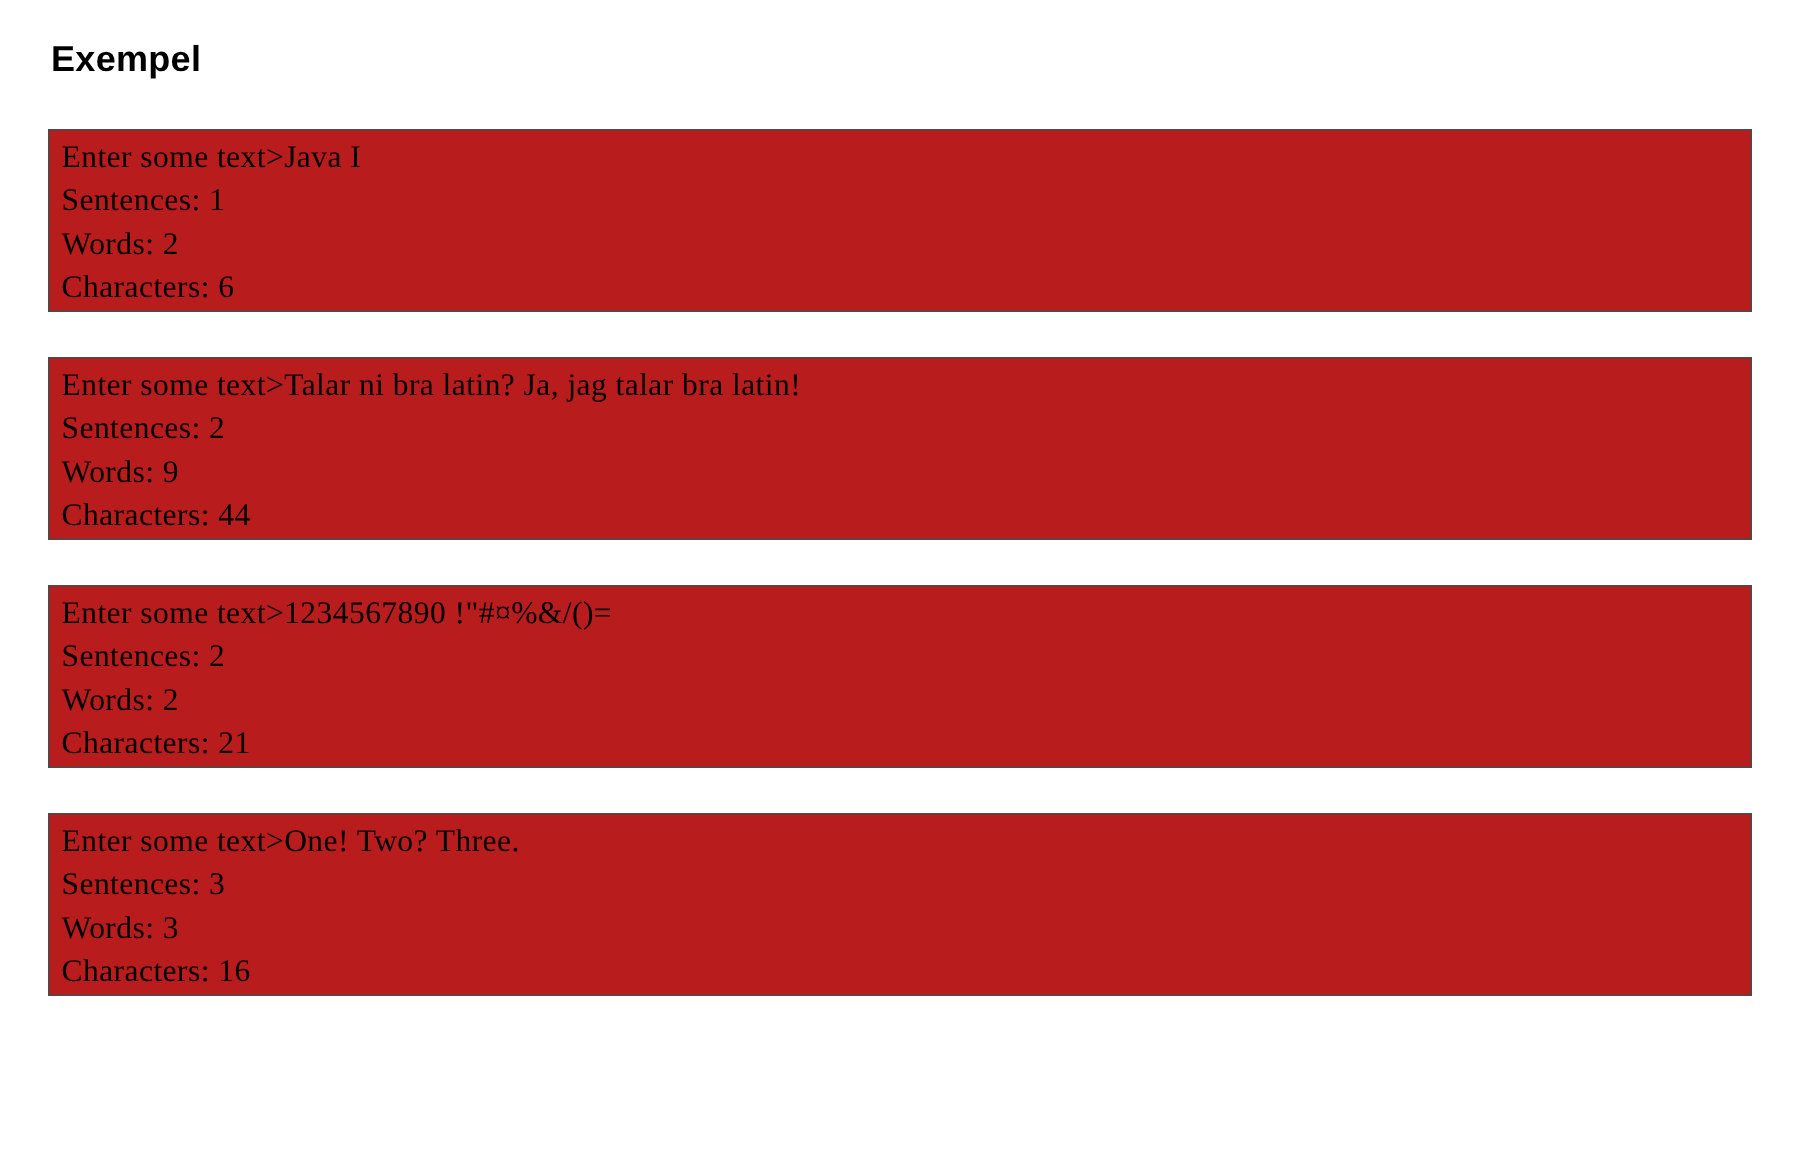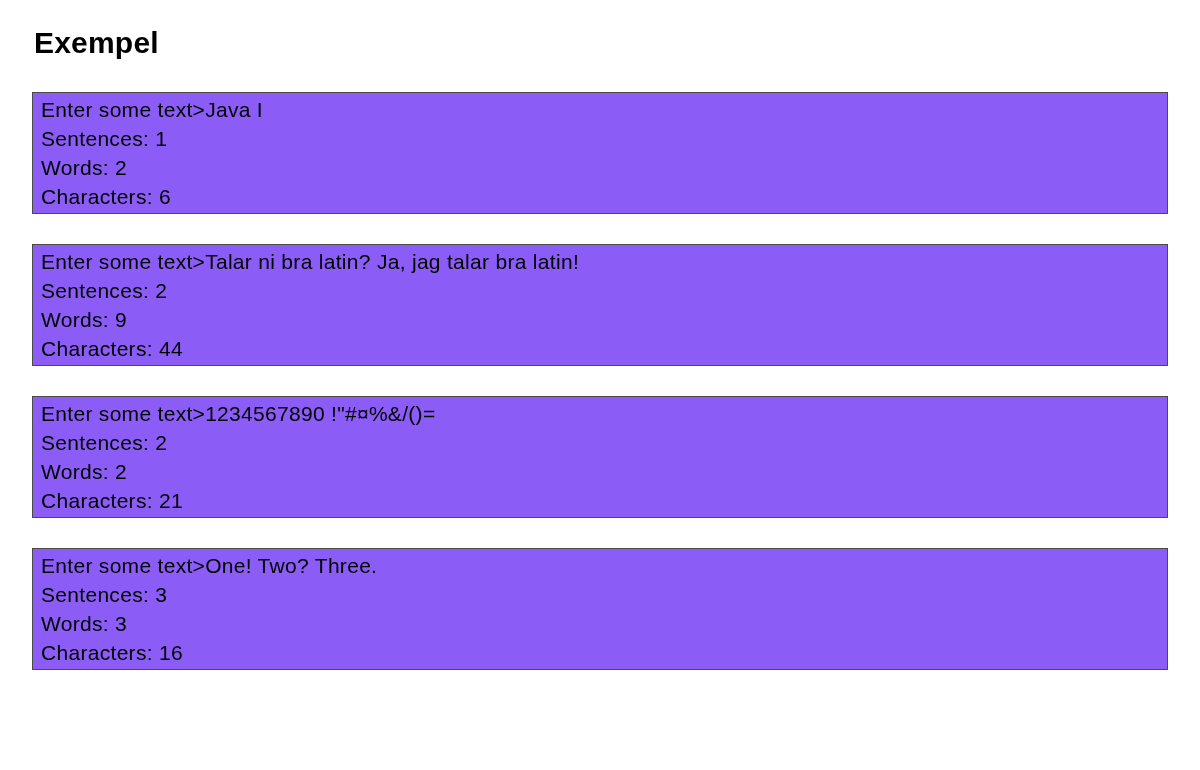--- a/index.html
+++ b/index.html
@@ -8,29 +8,29 @@
     background: #ffffff;
     width: 1200px;
     height: 770px;
   }
   body {
     font-family: Arial, Helvetica, sans-serif;
     box-sizing: border-box;
     padding: 26px 32px 30px 32px;
   }
   h2.heading {
-    font-size: 30px;
+    font-size: 24px;
     font-weight: bold;
     letter-spacing: 0.2px;
     margin: 0 0 32px 2px;
   }
   pre.example {
-    background: #8b5cf6;
+    background: #b91c1c;
     border: 1px solid #4a4a4a;
-    font-family: Liberation Sans, sans-serif;
+    font-family: Liberation Serif, serif;
     font-size: 21px;
     line-height: 1.38;
     padding: 3px 8px 1px 8px;
     margin: 0 0 30px 0;
     white-space: pre;
     letter-spacing: 0.3px;
     color: #000;
   }
 </style>
 </head>

